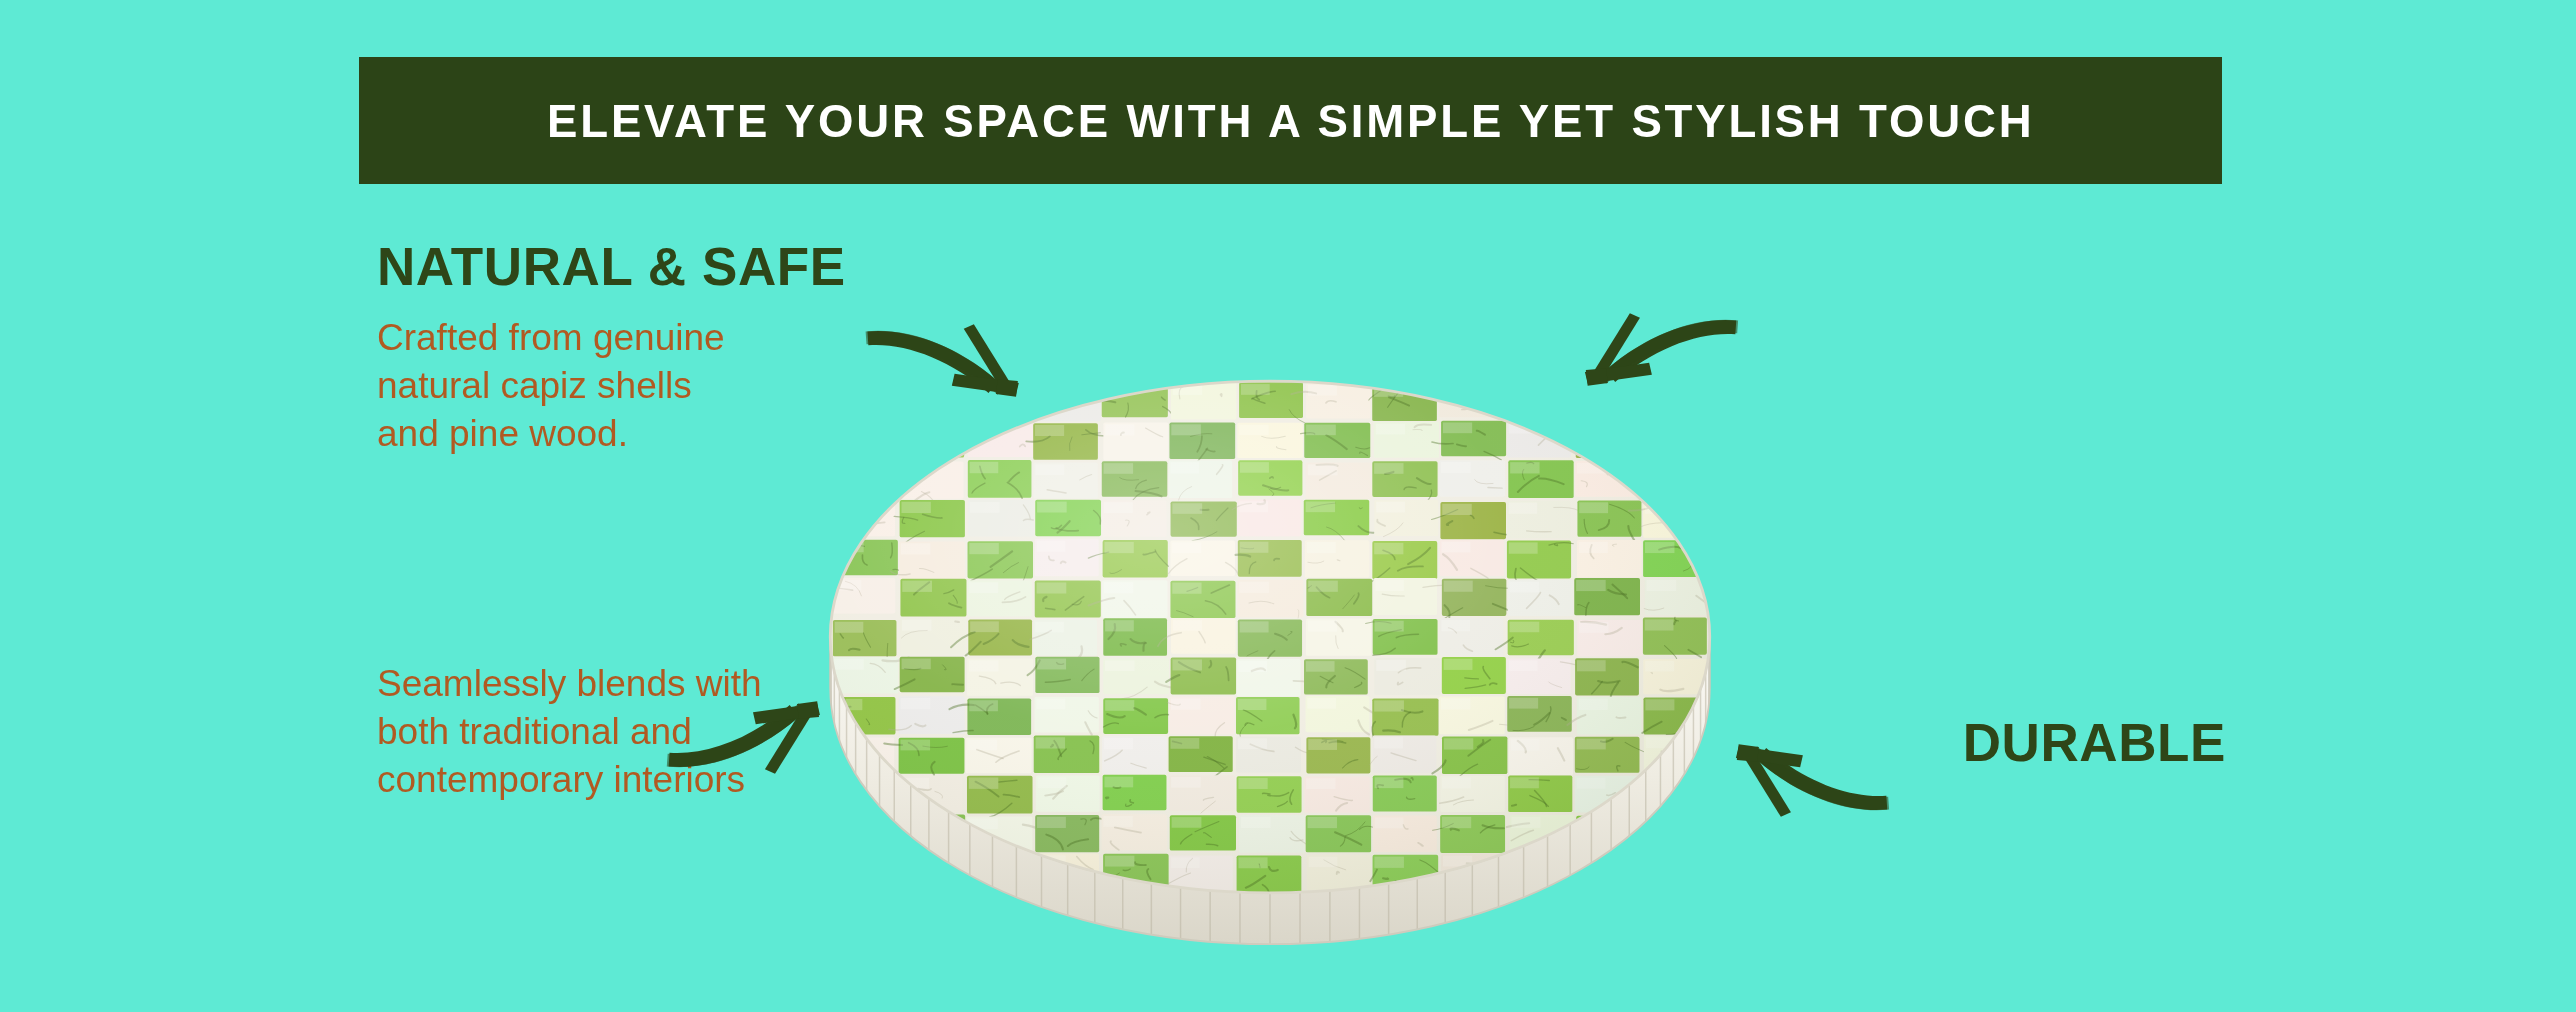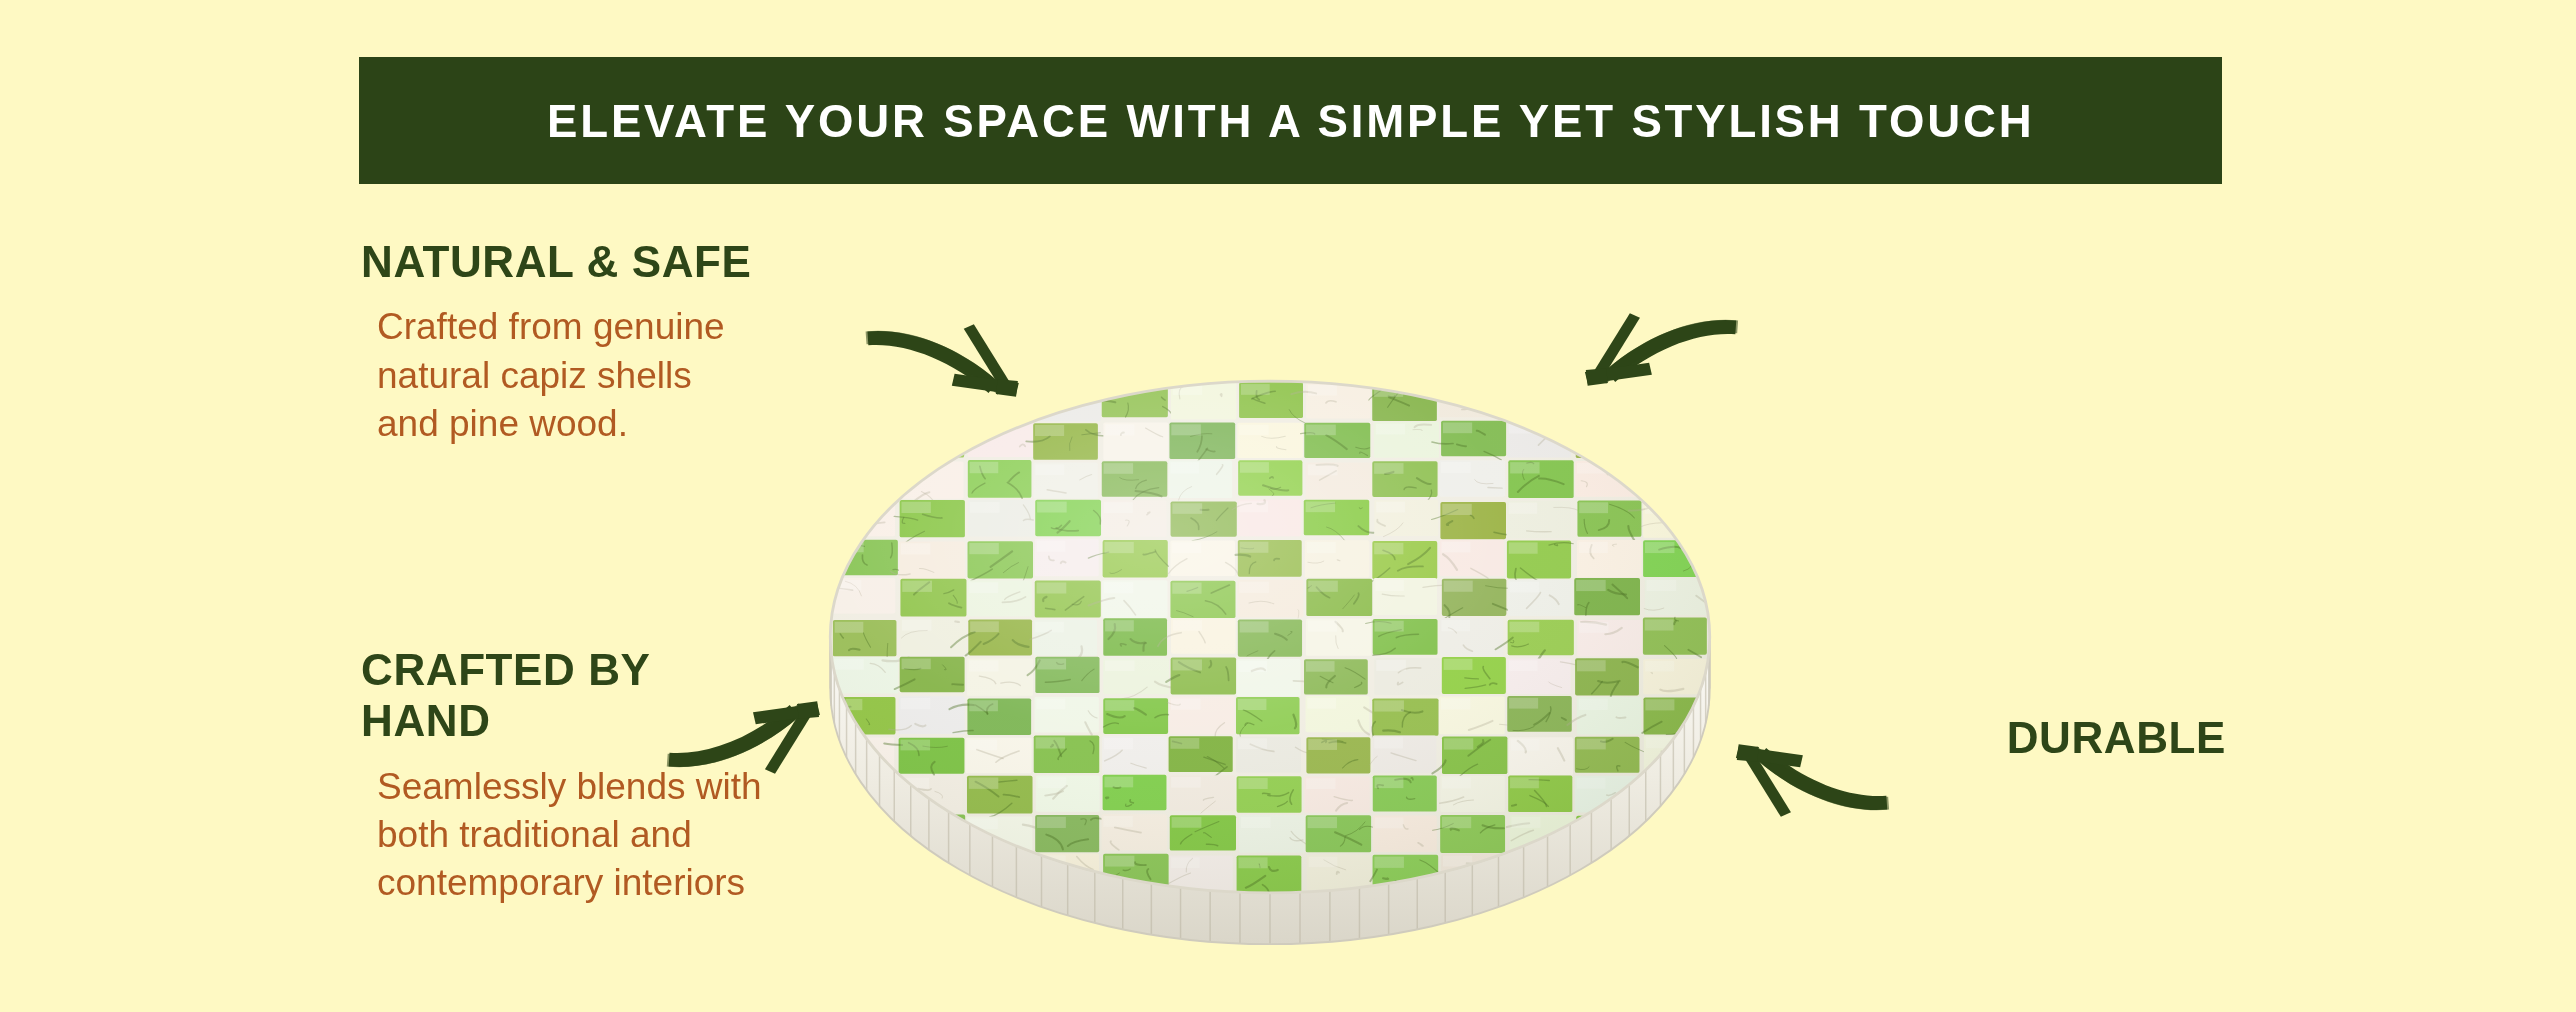--- a/index.html
+++ b/index.html
@@ -8,21 +8,21 @@
     background: #ffffff;
   }
   body {
     font-family: "Liberation Sans", sans-serif;
   }
 
   #infographic {
     position: relative;
     width: 2576px;
     height: 1012px;
-    background: #fef9c3;
+    background: #5eead4;
     overflow: hidden;
   }
 
   
   .banner {
     position: absolute;
     left: 359px;
     top: 57px;
     width: 1863px;
     height: 127px;
@@ -43,25 +43,25 @@
   }
 
   
   .feature {
     position: absolute;
   }
   .feature-title {
     color: #2E4618;
     font-family: "Liberation Sans", sans-serif;
     font-weight: bold;
-    font-size: 44px;
+    font-size: 53px;
     letter-spacing: 0.6px;
     line-height: 1.17;
     text-transform: uppercase;
-    margin: 0 0 13px 0;
+    margin: 0 0 13px 16px;
     white-space: pre-line;
   }
   .feature-body {
     color: #B15A22;
     font-family: "Liberation Sans", sans-serif;
     font-weight: normal;
     font-size: 37px;
     line-height: 1.30;
     margin: 16px;
     white-space: pre-line;
@@ -109,22 +109,20 @@
     <p class="feature-title">NATURAL &amp; SAFE</p>
     <p class="feature-body">Crafted from genuine
 natural capiz shells
 and pine wood.</p>
   </div>
 
   <div class="feature align-right" id="feature-smooth-rotation">
   </div>
 
   <div class="feature align-left" id="feature-crafted-by-hand">
-    <p class="feature-title">CRAFTED BY
-HAND</p>
     <p class="feature-body">Seamlessly blends with
 both traditional and
 contemporary interiors</p>
   </div>
 
   <div class="feature align-right" id="feature-durable">
     <p class="feature-title">DURABLE</p>
   </div>
 
   <div class="arrow" id="arrow-top-left">

